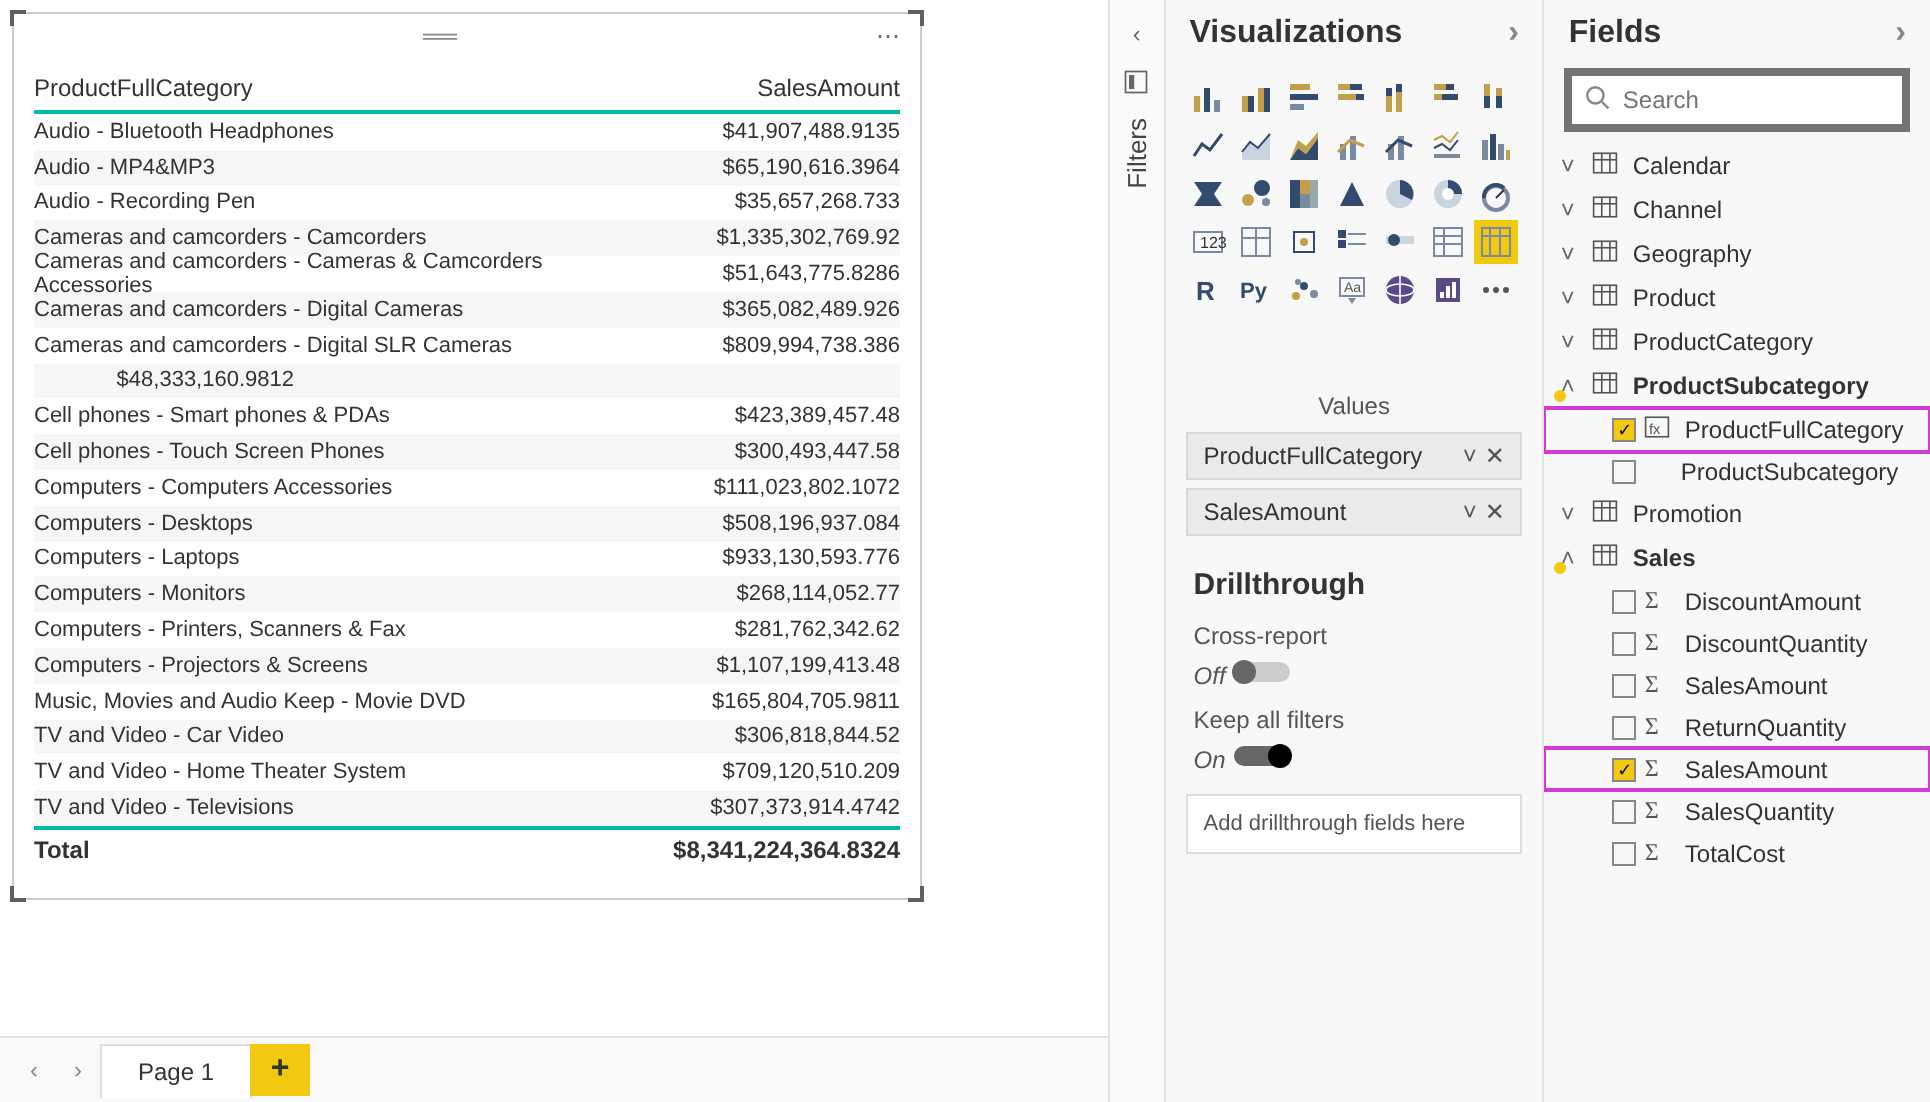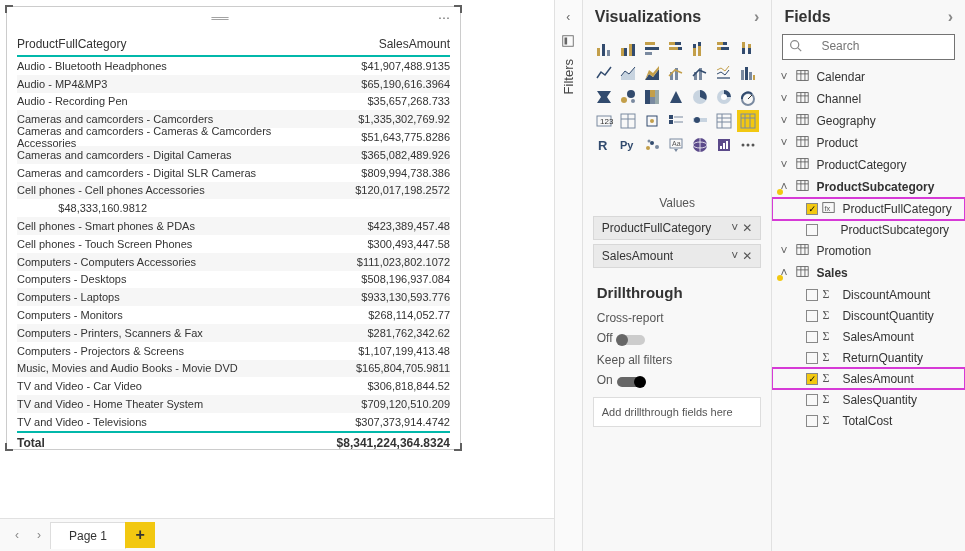--- a/index.html
+++ b/index.html
@@ -38,27 +38,27 @@
   .vis-gallery { padding: 4px 10px; display:grid; grid-template-columns: repeat(7, 22px); grid-auto-rows:22px; gap:2px 2px; }
   .viz-icon { width:22px; height:22px; display:flex; align-items:center; justify-content:center; }
   .viz-icon svg{ width:18px; height:18px; }
   .viz-icon.sel{ background:#f2c811; }
   .vis-tabs { display:flex; gap:18px; padding: 10px 14px 6px; }
   .vis-section-label { padding: 4px 14px; font-size:12px; color:#555;text-align:center; }
   .well-item { display:flex; align-items:center; justify-content:space-between; padding: 4px 8px; margin:2px 10px; background:#eaeaea; border:1px solid #d8d8d8; font-size:12px; color:#333; }
   .well-item .ico{ display:flex; gap:4px; color:#555; }
   .drill-header { padding: 14px 14px 6px; font-size:15px; font-weight:600; color:#333; }
   .cross-row { display:flex; flex-direction:column; padding:4px 14px; gap:6px; font-size:12px; color:#555;}
-  .switch { display:flex; align-items:flex-end; gap:4px; }
+  .switch { display:flex; align-items:flex-start; gap:4px;font-style:italic; }
   .track-off{ width:28px; height:10px; background:#ccc; border-radius:6px; position:relative; }
   .knob-off{ width:12px; height:12px; background:#666; border-radius:50%; position:absolute; left:-1px; top:-1px; }
   .track-on{ width:28px; height:10px; background:#666; border-radius:6px; position:relative; }
   .knob-on{ width:12px; height:12px; background:#000; border-radius:50%; position:absolute; right:-1px; top:-1px; }
   .drill-drop { margin:6px 10px; padding:8px; background:#fff; border:1px solid #ddd; font-size:11px; color:#555; }
-  .search-box { margin: 0 10px 6px; background:#fff; border:1px solid #737373; display:flex; align-items:flex-start; padding:4px 6px; gap:19px; }
+  .search-box { margin: 0 10px 6px; background:#fff; border:4px solid #737373; display:flex; align-items:center; padding:4px 6px; gap:6px; }
   .search-box input { border:none; outline:none; font-size:12px; width:100%; }
   .field-row { display:flex; align-items:center; padding: 3px 8px; font-size:12px; gap:4px; }
   .field-row .exp { width:12px; color:#666; }
   .field-row .tico { width:16px; color:#555; }
   .cb { width:12px; height:12px; border:1px solid #888; margin-left:10px; display:flex; align-items:center; justify-content:center; font-size:9px; }
   .cb.checked{ background:#f2c811; color:#000; }
   .highlight { outline: 2px solid #d63ad6; outline-offset:-1px; }
   .bold { font-weight:600; }
   .yellow-dot{ width:6px;height:6px; background:#f2c811; border-radius:50%; position:absolute; margin-left:-3px; margin-top:9px;}
   .sigma{ font-family: 'Segoe UI Symbol'; }
@@ -126,24 +126,20 @@
             </div>
             <div class="tbl-row">
               <div class="col1">Cameras and camcorders - Digital Cameras</div>
               <div class="col2">$365,082,489.926</div>
             </div>
             <div class="tbl-row">
               <div class="col1">Cameras and camcorders - Digital SLR Cameras</div>
               <div class="col2">$809,994,738.386</div>
             </div>
             <div class="tbl-row">
-              <div class="col1">Cell phones - Cell phones Accessories</div>
-              <div class="col2">$120,017,198.2572</div>
-            </div>
-            <div class="tbl-row">
               <div class="col2">$48,333,160.9812</div>
             </div>
             <div class="tbl-row">
               <div class="col1">Cell phones - Smart phones &amp; PDAs</div>
               <div class="col2">$423,389,457.48</div>
             </div>
             <div class="tbl-row">
               <div class="col1">Cell phones - Touch Screen Phones</div>
               <div class="col2">$300,493,447.58</div>
             </div>
@@ -165,21 +161,21 @@
             </div>
             <div class="tbl-row">
               <div class="col1">Computers - Printers, Scanners &amp; Fax</div>
               <div class="col2">$281,762,342.62</div>
             </div>
             <div class="tbl-row">
               <div class="col1">Computers - Projectors &amp; Screens</div>
               <div class="col2">$1,107,199,413.48</div>
             </div>
             <div class="tbl-row">
-              <div class="col1">Music, Movies and Audio Books - Movie DVD</div>
+              <div class="col1">Music, Movies and Audio Keep - Movie DVD</div>
               <div class="col2">$165,804,705.9811</div>
             </div>
             <div class="tbl-row">
               <div class="col1">TV and Video - Car Video</div>
               <div class="col2">$306,818,844.52</div>
             </div>
             <div class="tbl-row">
               <div class="col1">TV and Video - Home Theater System</div>
               <div class="col2">$709,120,510.209</div>
             </div>

